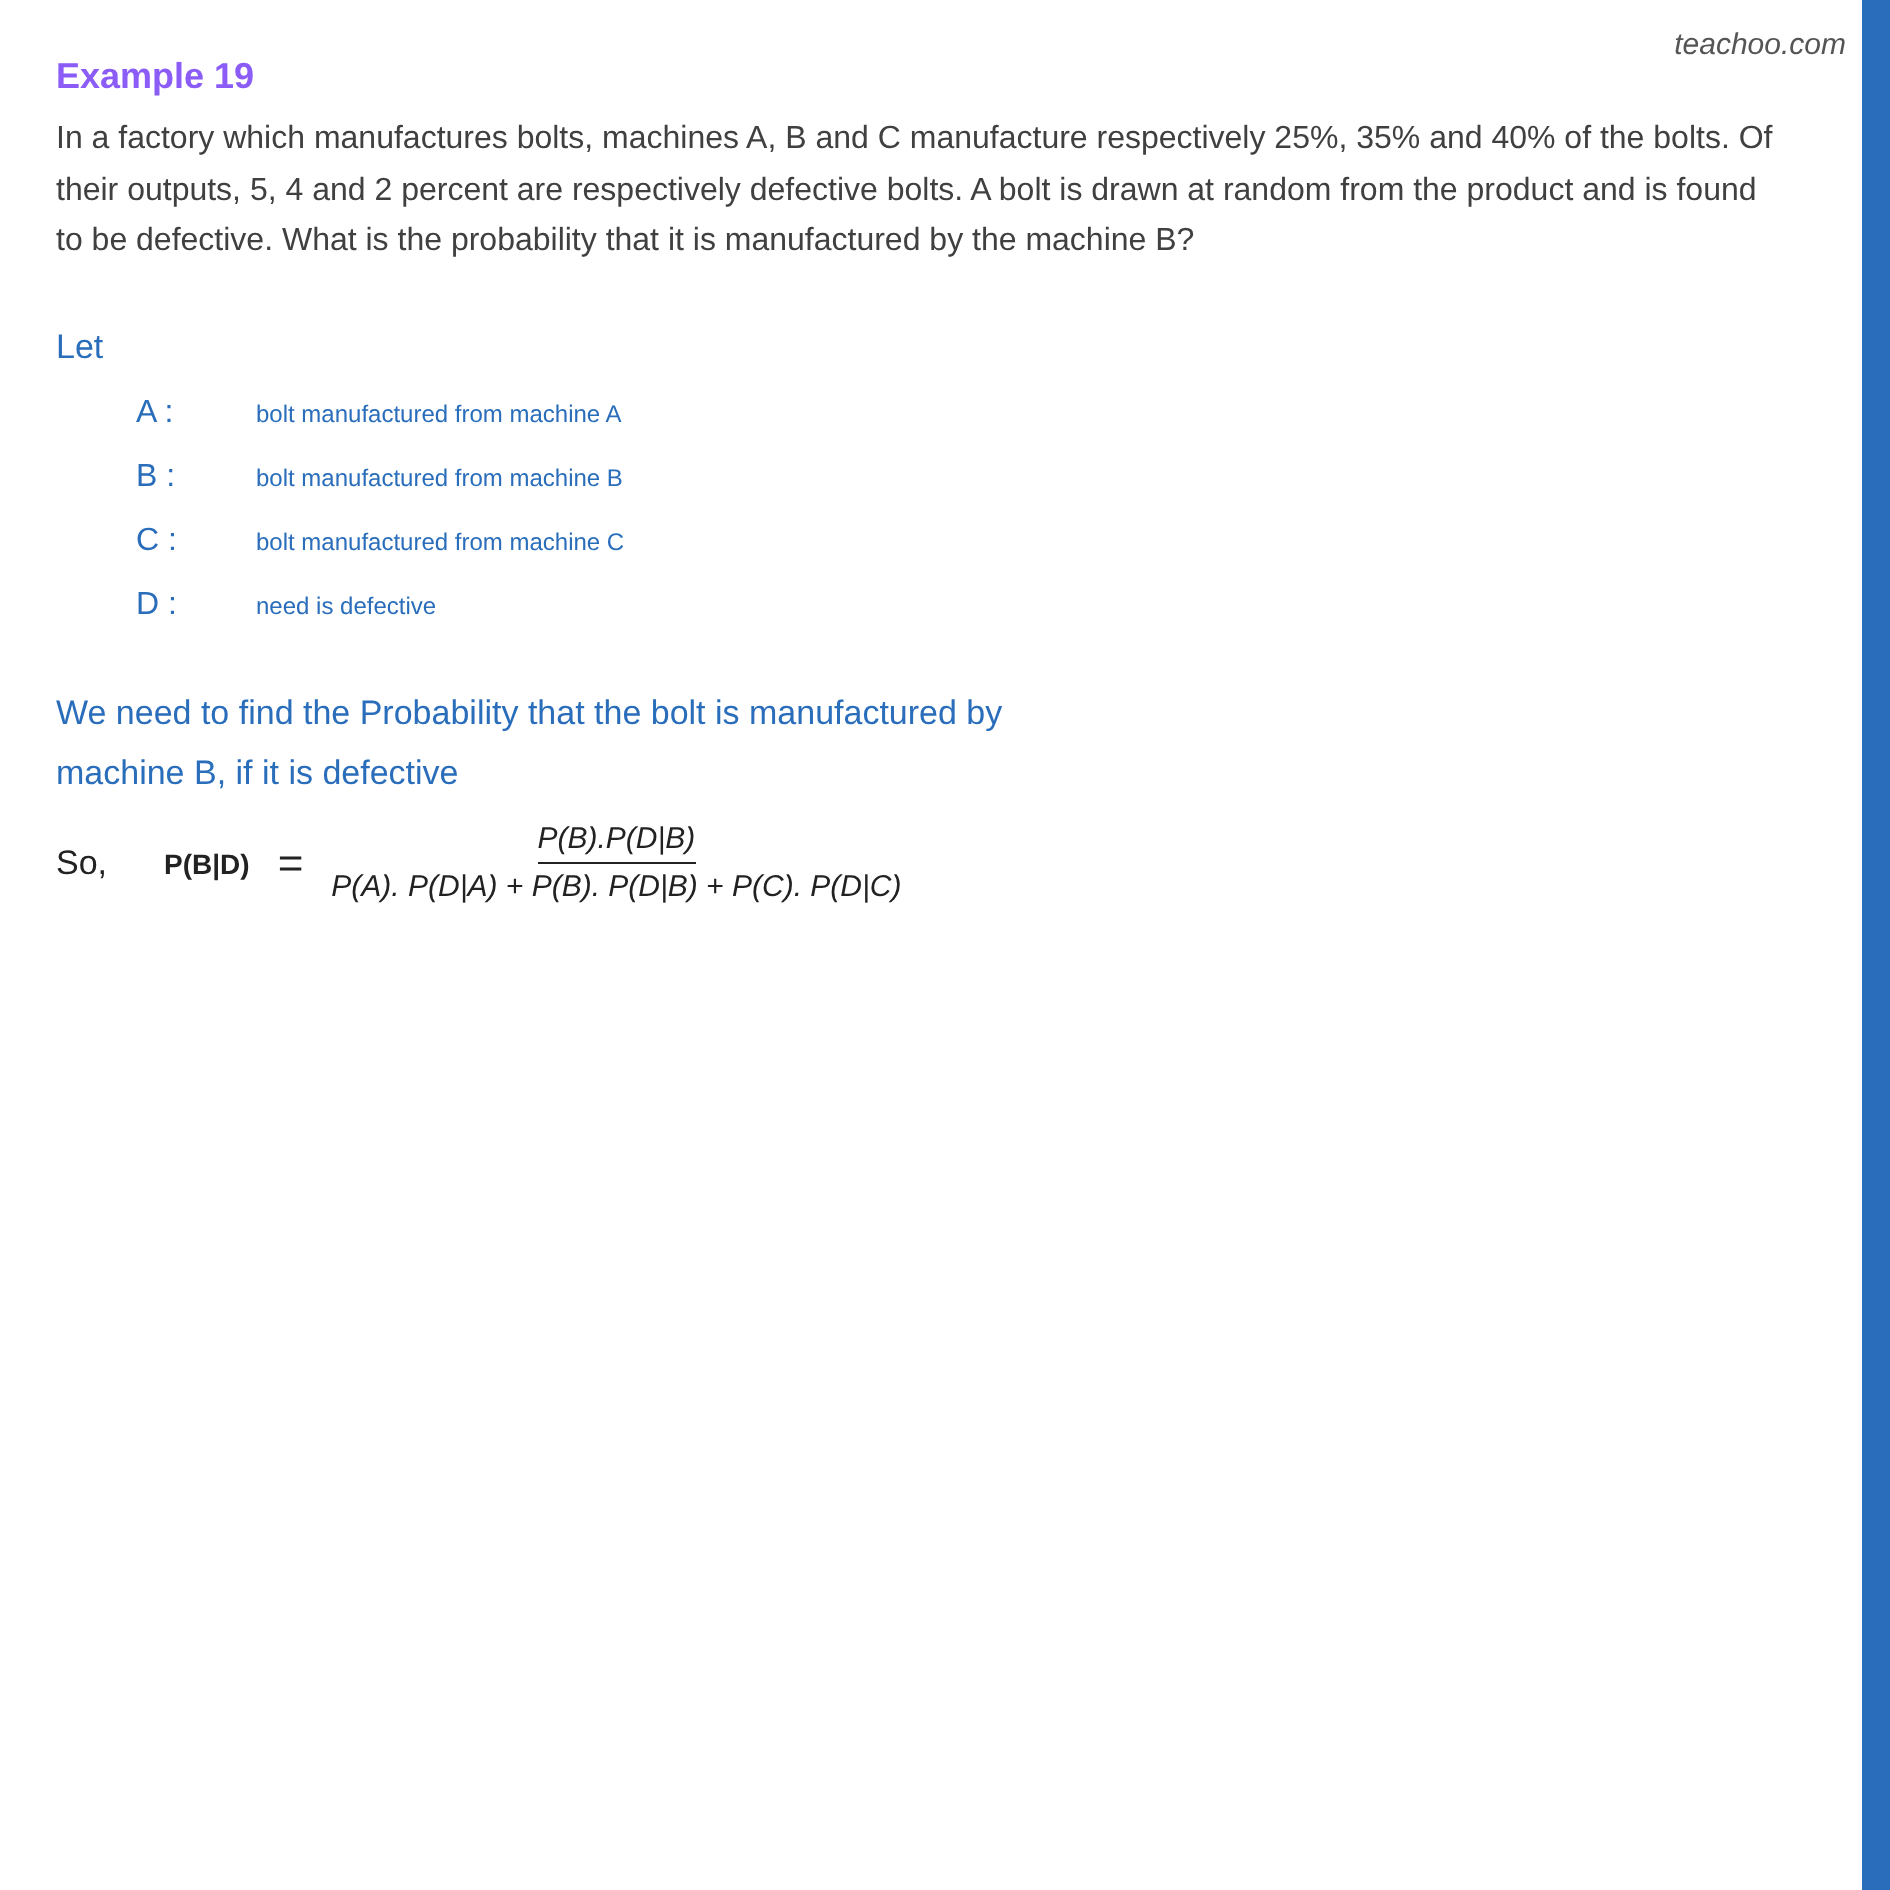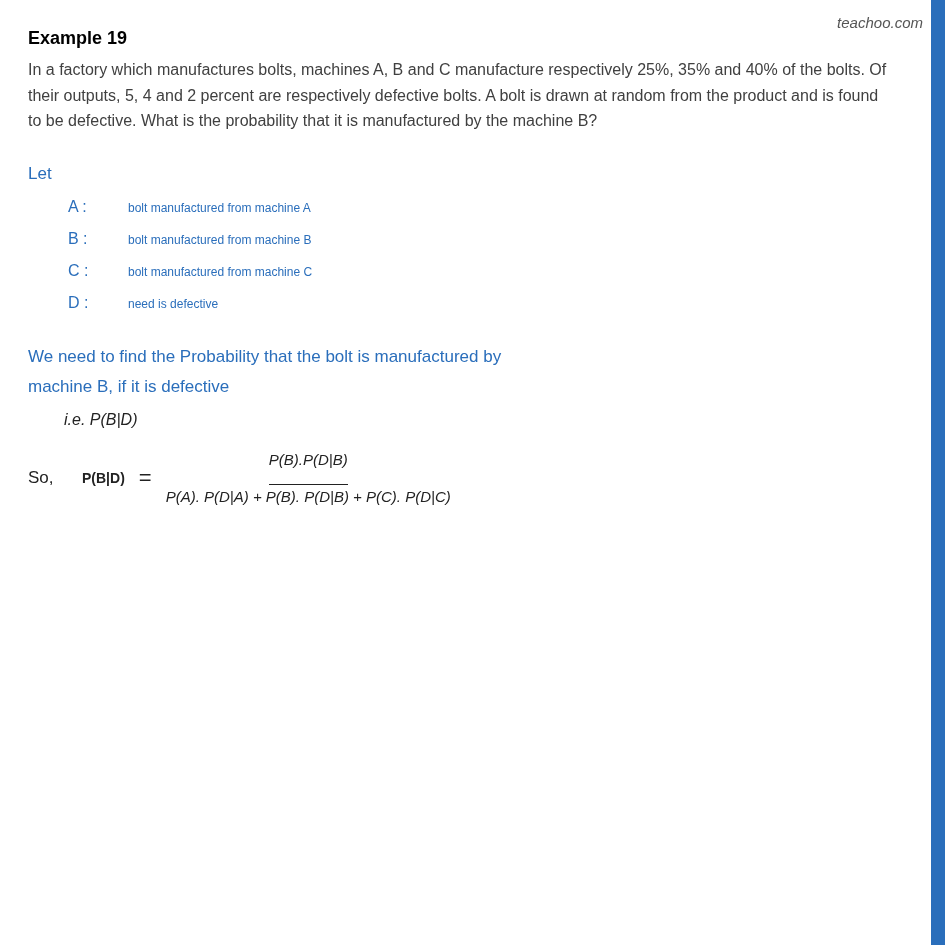--- a/index.html
+++ b/index.html
@@ -38,21 +38,21 @@
       top: 14px;
       right: 22px;
       font-size: 15px;
       color: #555;
       font-style: italic;
     }
 
     .example-title {
       font-weight: bold;
       font-size: 18px;
-      color: #000000;
+      color: #8b5cf6;
       margin-bottom: 8px;
     }
 
     .problem-text {
       font-size: 16px;
       color: #404040;
       line-height: 1.6;
       margin-bottom: 30px;
     }
 
@@ -134,21 +134,21 @@
       display: inline-flex;
       flex-direction: column;
       align-items: center;
       vertical-align: middle;
     }
 
     .fraction .numerator {
       font-size: 15px;
       color: #222;
       font-style: italic;
-      padding-bottom: 16px;
+      padding-bottom: 3px;
       border-bottom: 1.5px solid #222;
       text-align: center;
       white-space: nowrap;
     }
 
     .fraction .denominator {
       font-size: 15px;
       color: #222;
       font-style: italic;
       padding-top: 3px;
@@ -187,23 +187,20 @@
         <span class="def-key">D :&nbsp;&nbsp;&nbsp;&nbsp;</span>
         <span class="def-val">need is defective</span>
       </div>
     </div>
 
     <div class="need-text">
       <span>We need to find the Probability that the bolt is manufactured by</span><br>
       <span>machine B, if it is defective</span>
     </div>
 
-    <div class="ie-text">
-      <span>i.e. P(B|D)</span>
-    </div>
 
     <div class="formula-row">
       <span class="so-label">So,</span>
       <span class="formula-lhs">P(B|D)</span>
       <span class="equals-sign">=</span>
       <div class="fraction">
         <div class="numerator">P(B).P(D|B)</div>
         <div class="denominator">P(A).  P(D|A) + P(B).  P(D|B) + P(C).  P(D|C)</div>
       </div>
     </div>

